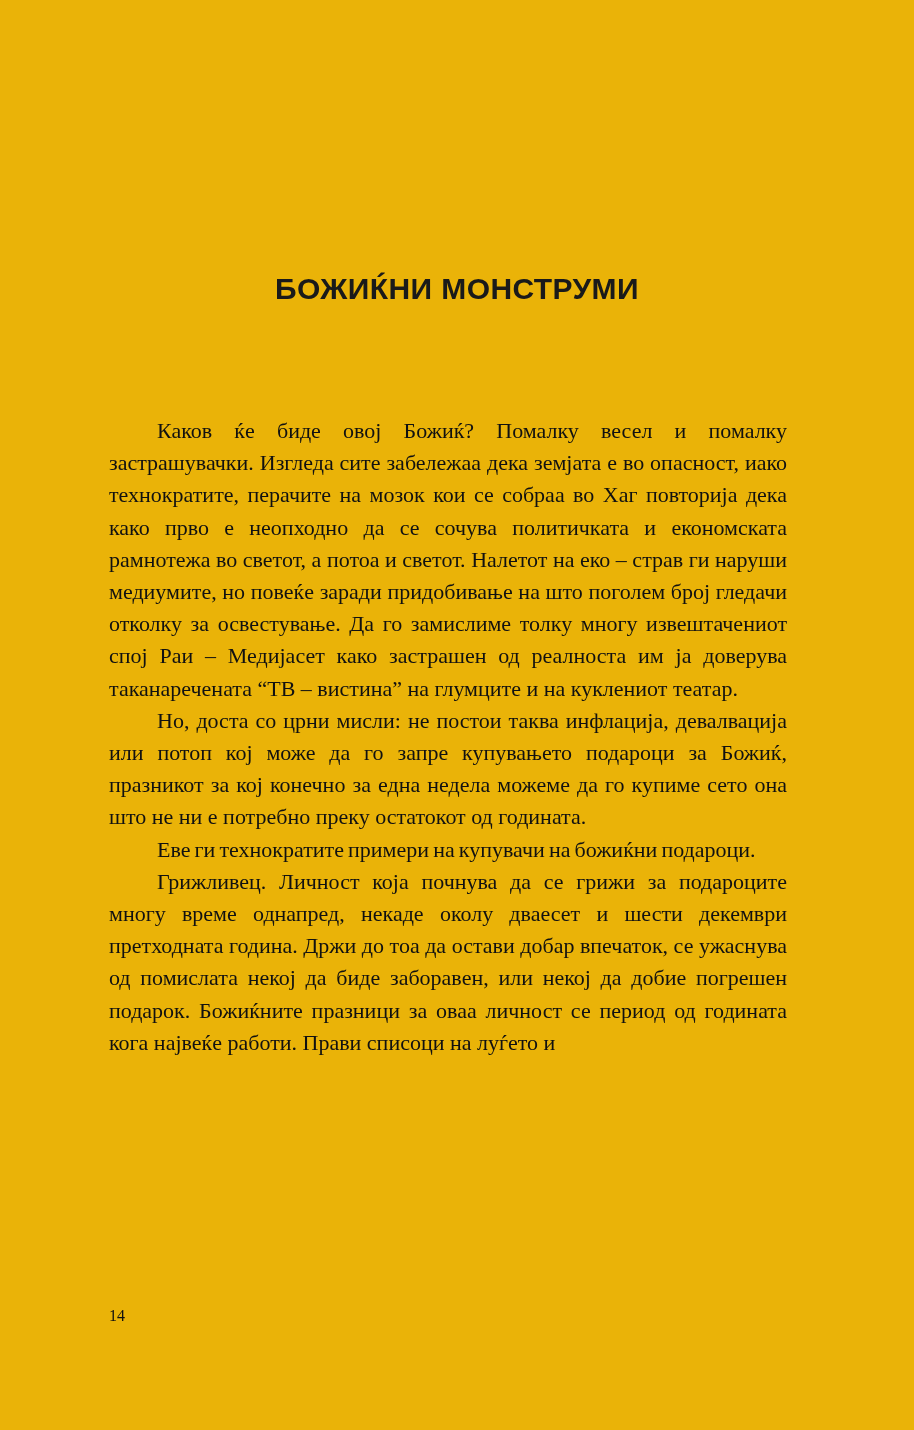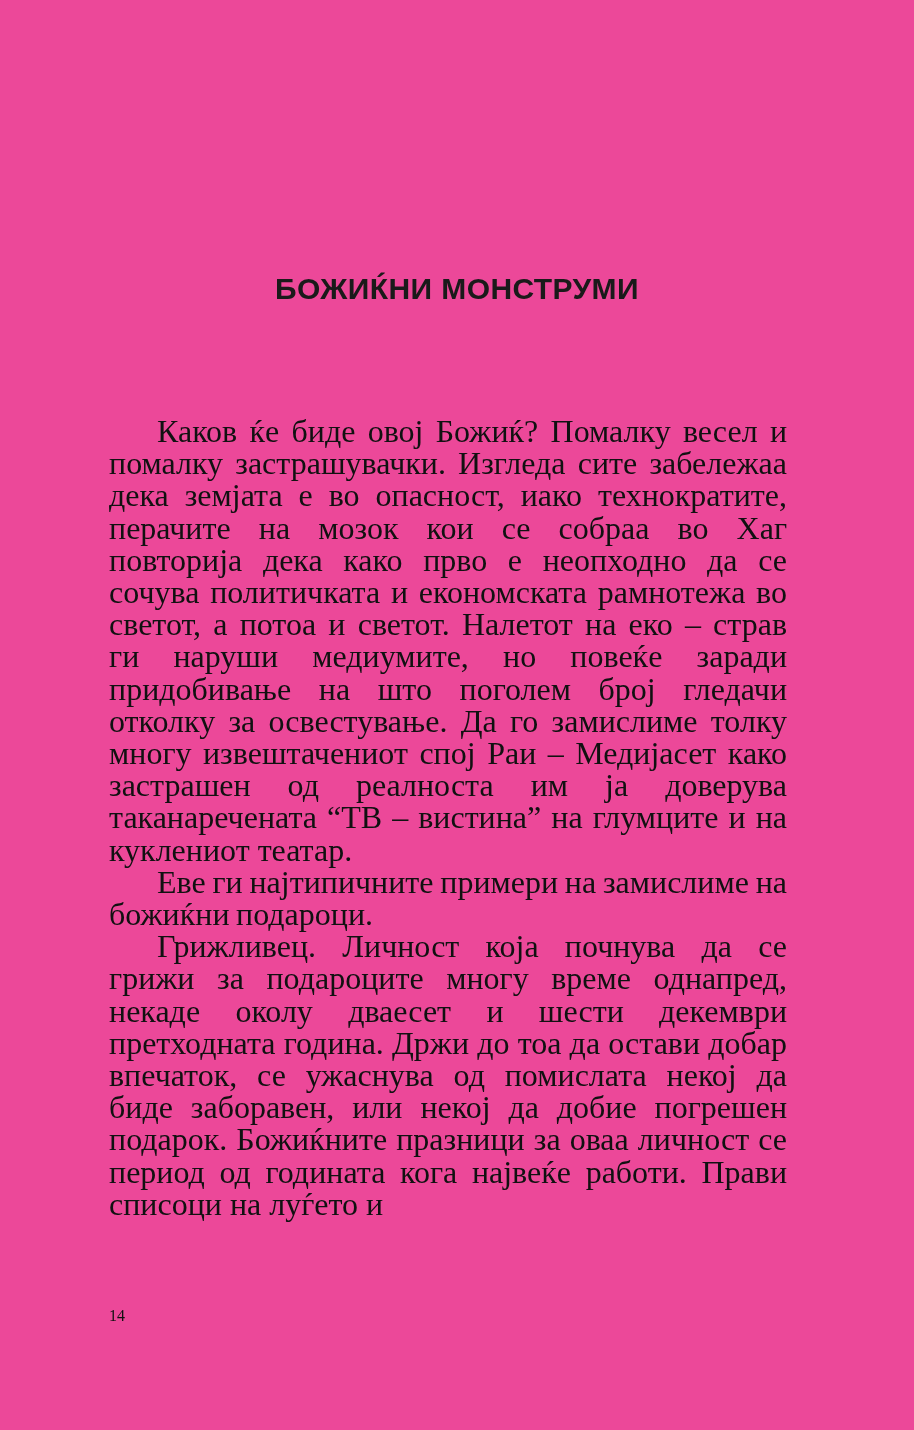--- a/index.html
+++ b/index.html
@@ -4,21 +4,21 @@
 <style>
   html, body {
     margin: 0;
     padding: 0;
     background: #ffffff;
   }
   .page {
     position: relative;
     width: 914px;
     height: 1430px;
-    background: #ec4899;
+    background: #eab308;
     overflow: hidden;
     box-sizing: border-box;
   }
   .chapter-title {
     position: absolute;
     left: 0;
     top: 272px;
     width: 914px;
     text-align: center;
     font-family: "Liberation Sans", sans-serif;
@@ -29,21 +29,21 @@
     margin: 0;
   }
   .body-block {
     position: absolute;
     left: 109px;
     top: 415px;
     width: 678px;
   }
   .para {
     font-family: "Liberation Serif", "DejaVu Serif", serif;
-    font-size: 32px;
+    font-size: 22px;
     line-height: 32.2px;
     color: #111111;
     text-align: justify;
     text-justify: inter-word;
     margin: 0;
     text-indent: 48px;
     hyphens: manual;
     -webkit-hyphens: manual;
   }
   .para.tight {
@@ -60,19 +60,20 @@
 </style>
 </head>
 <body>
 
 <div class="page">
 
   <h1 class="chapter-title">БОЖИЌНИ МОНСТРУМИ</h1>
 
   <div class="body-block">
     <p class="para">Каков ќе биде овој Божиќ? Помалку весел и помалку застрашувачки. Изгледа сите забележаа дека земјата е во опасност, иако технократите, перачите на мозок кои се собраа во Хаг повторија дека како прво е неопходно да се сочува политичката и економската рамнотежа во светот, а потоа и светот. Налетот на еко – страв ги наруши медиумите, но повеќе заради придобивање на што поголем број гледачи отколку за освестување. Да го замислиме толку многу извештачениот спој Раи – Медијасет како застрашен од реалноста им ја доверува таканаречената “ТВ – вистина” на глумците и на куклениот театар.</p>
-    <p class="para tight">Еве ги најтипичните примери на замислиме на божиќни подароци.</p>
+    <p class="para">Но, доста со црни мисли: не постои таква инфлација, девалвација или потоп кој може да го запре купувањето подароци за Божиќ, празникот за кој конечно за една недела можеме да го купиме сето она што не ни е потребно преку остатокот од годината.</p>
+    <p class="para tight">Еве ги технократите примери на купувачи на божиќни подароци.</p>
     <p class="para">Грижливец. Личност која почнува да се грижи за подароците многу време однапред, некаде околу дваесет и шести декември претходната година. Држи до тоа да остави добар впечаток, се ужаснува од помислата некој да биде заборавен, или некој да добие погрешен подарок. Божиќните празници за оваа личност се период од годината кога највеќе работи. Прави списоци на луѓето и</p>
   </div>
 
   <div class="page-number">14</div>
 
 </div>
 
 </body></html>

